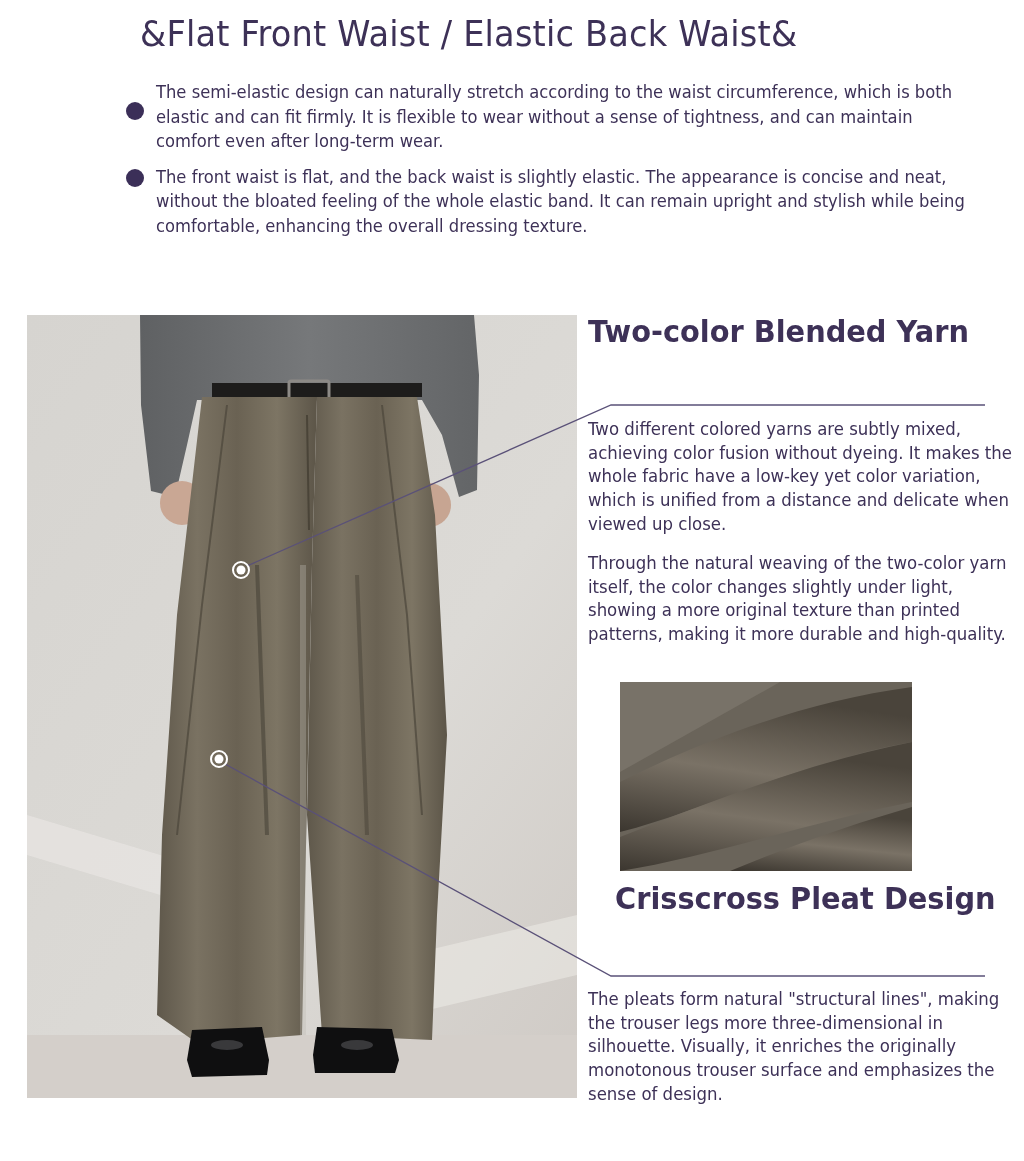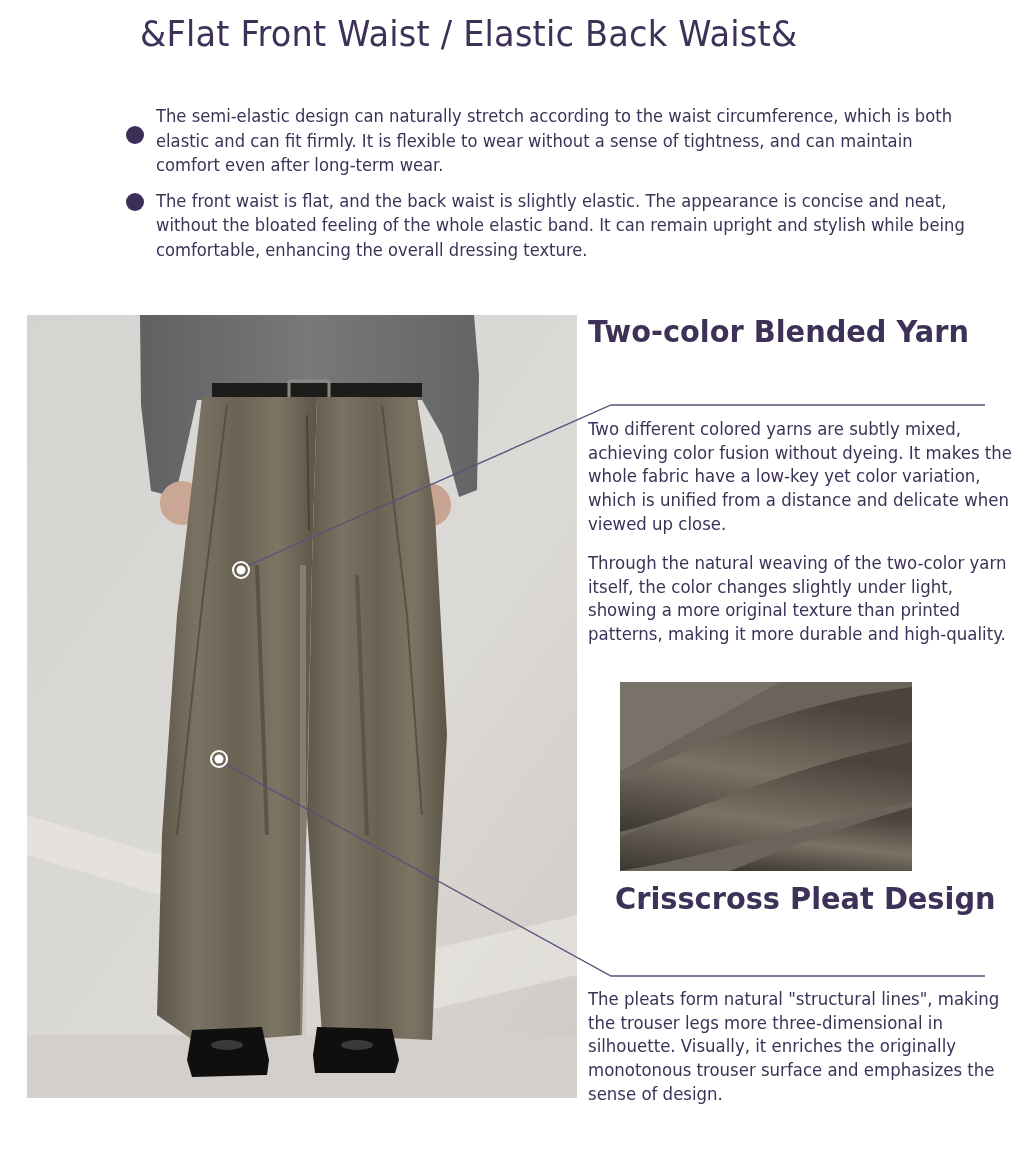--- a/index.html
+++ b/index.html
@@ -11,21 +11,21 @@
   .page { position: relative; width: 828px; height: 1161px; border-radius: 19px; }
 
   .main-title {
     position: absolute; left: 140px; top: 14px;
     font-size: 35px; font-weight: normal; letter-spacing: 0.2px;
     color: #3d3157; white-space: nowrap;
     font-family: "DejaVu Sans", sans-serif;
     transform: scaleX(0.96); transform-origin: left top;
   }
 
-  .bullet-list { position: absolute; left: 126px; top: 104px; width: 880px; }
+  .bullet-list { position: absolute; left: 126px; top: 80px; width: 880px; }
   .bullet-item { position: relative; padding-left: 30px; margin-bottom: 11px; }
   .bullet-dot {
     position: absolute; left: 0; width: 18px; height: 18px; border-radius: 50%;
     background: #3b2f58;
   }
   .bullet-item:nth-child(1) .bullet-dot { top: 22px; }
   .bullet-item:nth-child(2) .bullet-dot { top: 95px; top: 4px; }
   .bullet-text {
     font-size: 17.6px; line-height: 24.5px; color: #3d3157;
     font-family: "DejaVu Sans", sans-serif;

